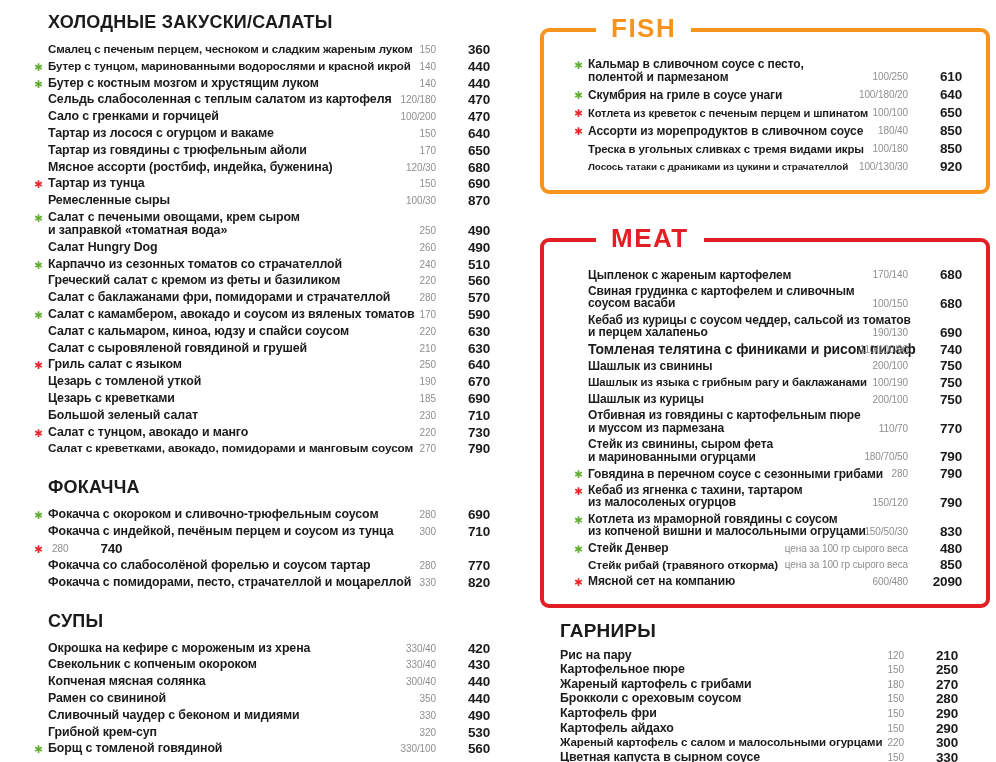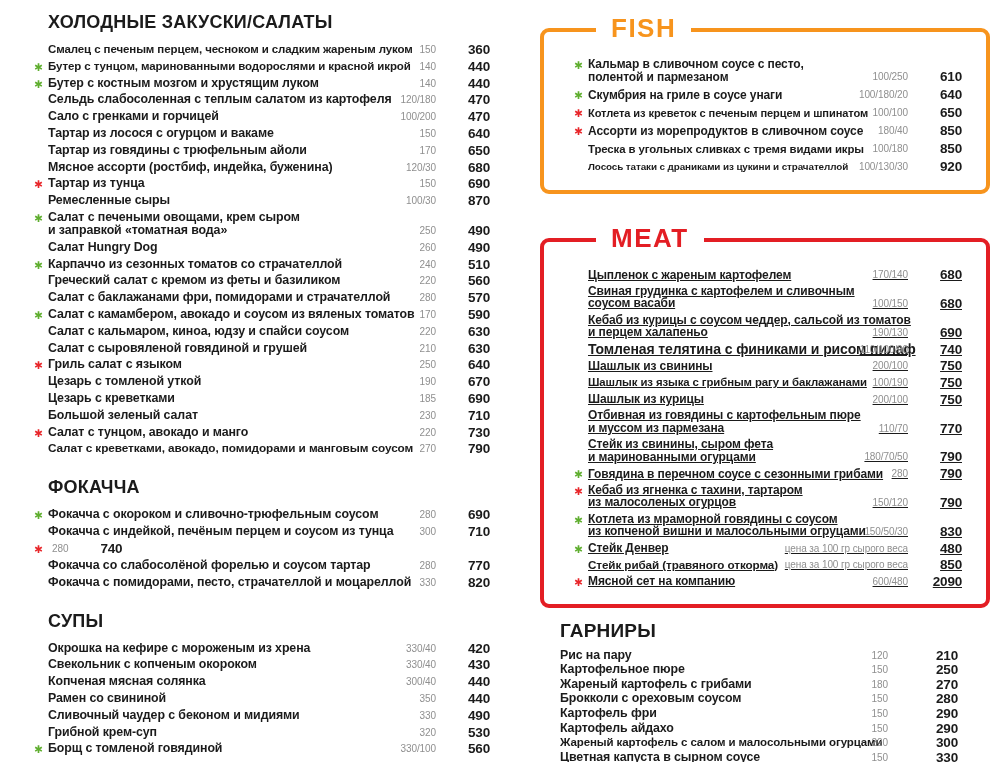--- a/index.html
+++ b/index.html
@@ -60,21 +60,21 @@
   }
   .boxed .item-name{font-size:12px;line-height:12.6px;}
   #sec-fish{margin-top:28px;margin-bottom:44px;}
   #sec-fish .item-row{margin-bottom:5px;}
   #sec-meat{margin-bottom:13px;}
   #sec-meat .item-row{margin-bottom:3.7px;}
 
   
   #sec-garnish{padding:0 32px 0 20px;}
   #sec-garnish .section-title{font-size:19px;margin-bottom:8px;}
-  #sec-garnish .item-row{margin-bottom:1.6px;gap:16px;}
+  #sec-garnish .item-row{margin-bottom:1.6px;}
 </style>
 </head>
 <body>
 
 <div class="col left">
   <section class="menu-section" id="sec-cold">
     <h2 class="section-title">ХОЛОДНЫЕ ЗАКУСКИ/САЛАТЫ</h2>
     <div class="items">
         <div class="item-row">
           <span class="item-name" style="font-size: 11.5px;">Смалец с печеным перцем, чесноком и сладким жареным луком</span>
@@ -315,21 +315,21 @@
           <span class="item-weight">100/180</span>
           <span class="item-price">850</span>
         </div>
         <div class="item-row">
           <span class="item-name" style="font-size: 9.9px;">Лосось татаки с драниками из цукини и страчателлой</span>
           <span class="item-weight">100/130/30</span>
           <span class="item-price">920</span>
         </div>
       </div>
   </section>
-  <section class="menu-section boxed" id="sec-meat" style="border-color: rgb(227, 30, 36); text-decoration: underline;">
+  <section class="menu-section boxed" id="sec-meat" style="border-color: rgb(227, 30, 36);">
     <h2 class="section-title" style="color: rgb(227, 30, 36);">MEAT</h2>
     <div class="items">
         <div class="item-row">
           <span class="item-name">Цыпленок с жареным картофелем</span>
           <span class="item-weight">170/140</span>
           <span class="item-price">680</span>
         </div>
         <div class="item-row">
           <span class="item-name">Свиная грудинка с картофелем и сливочным
 соусом васаби</span>

